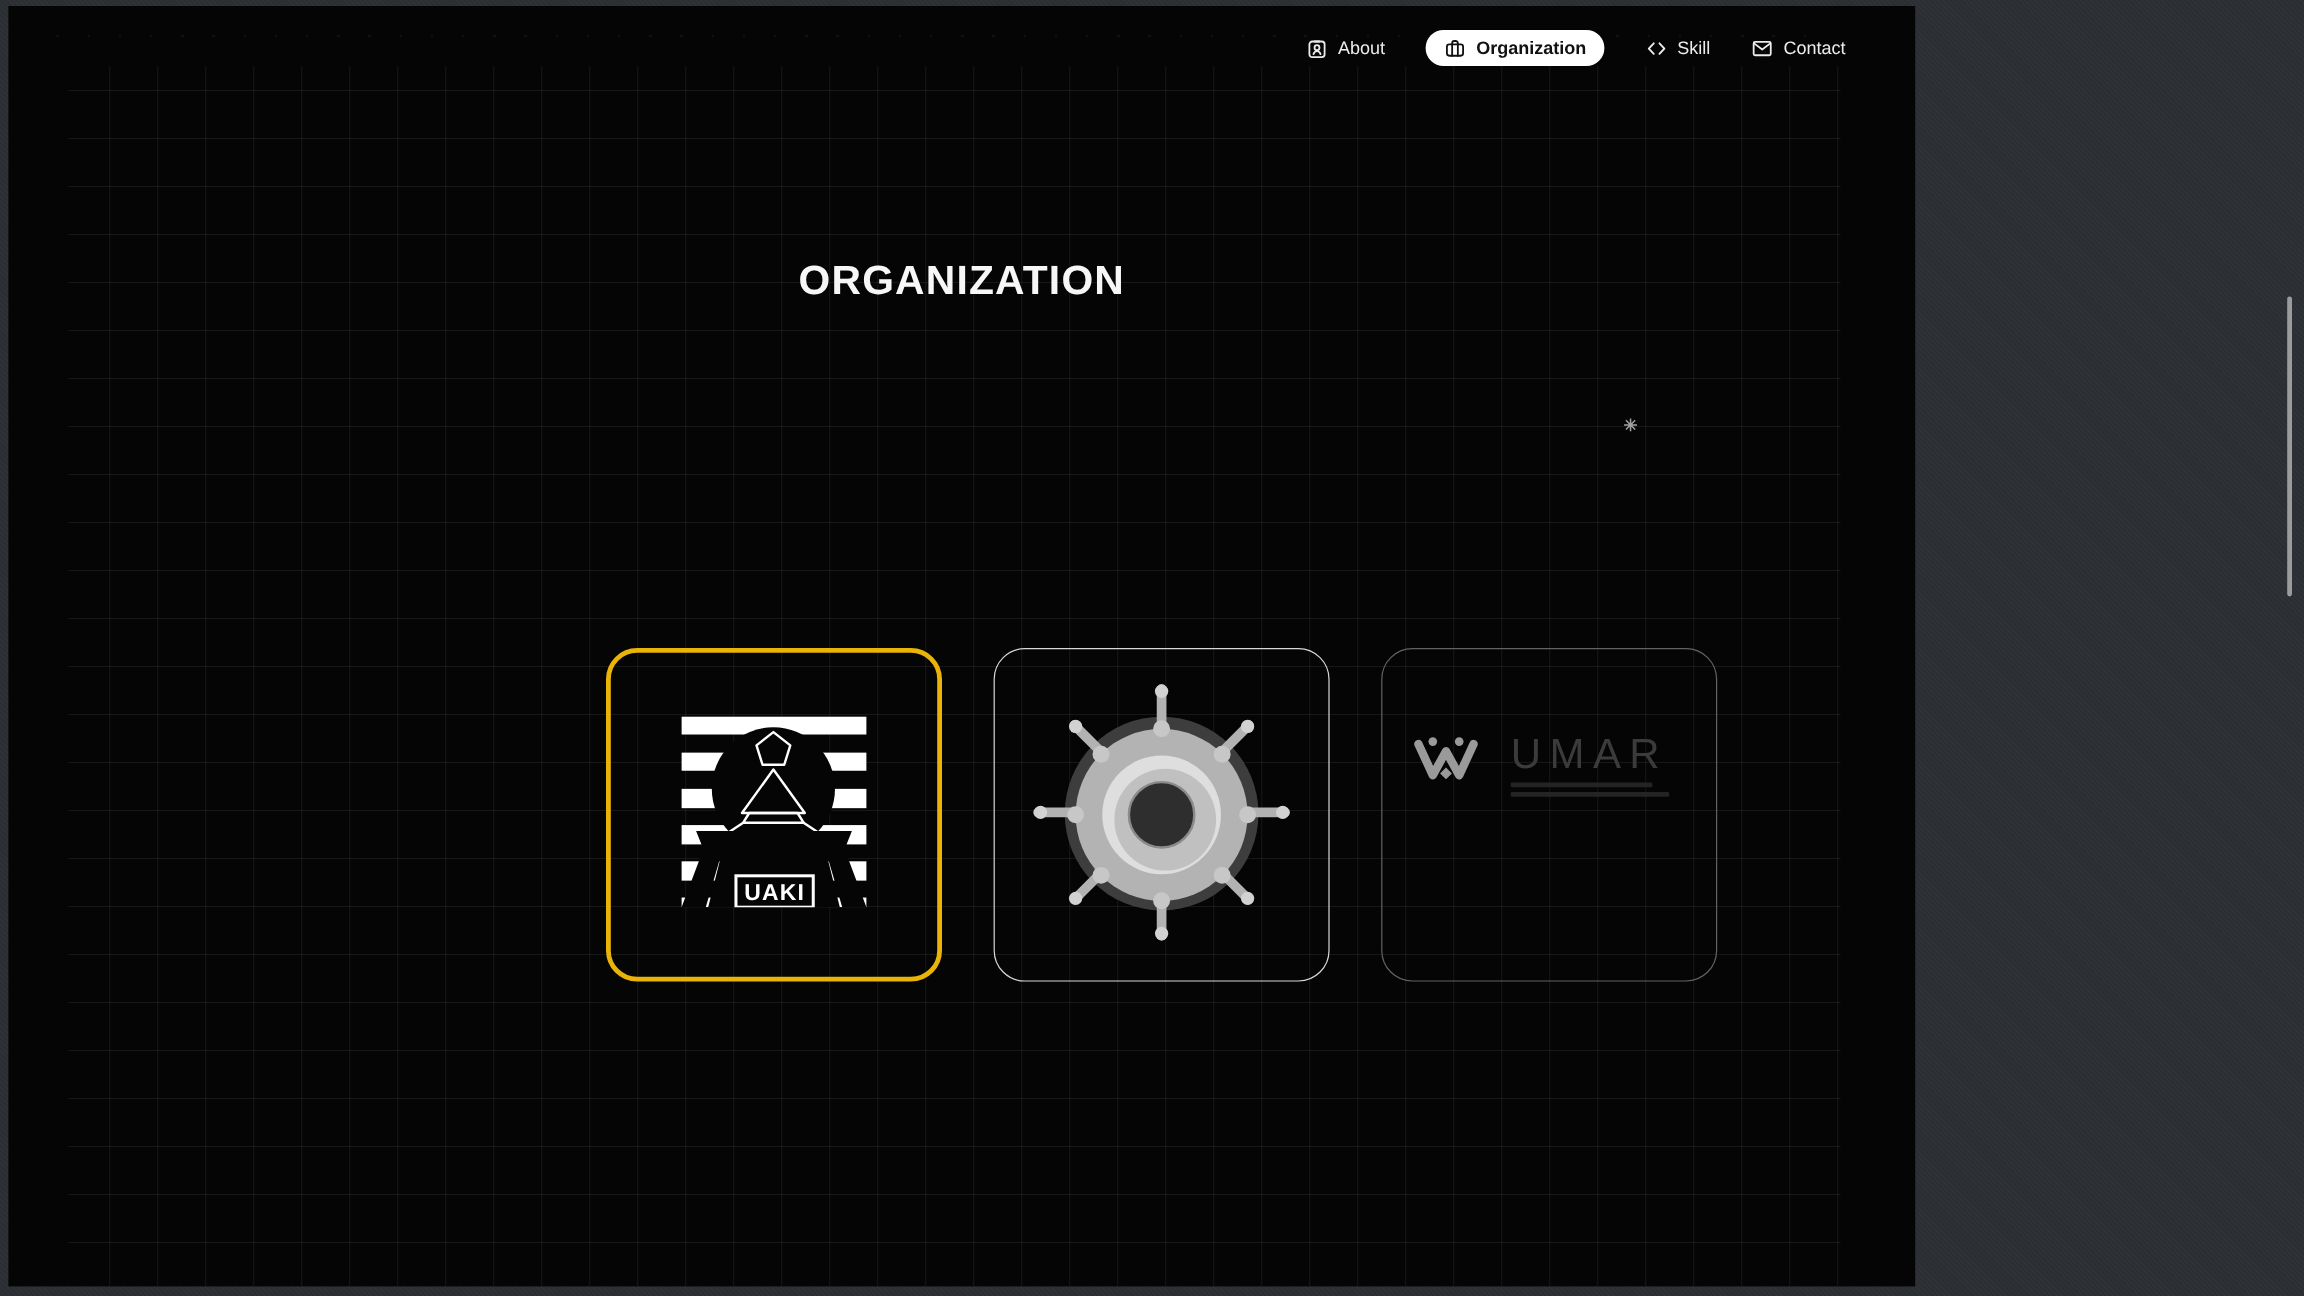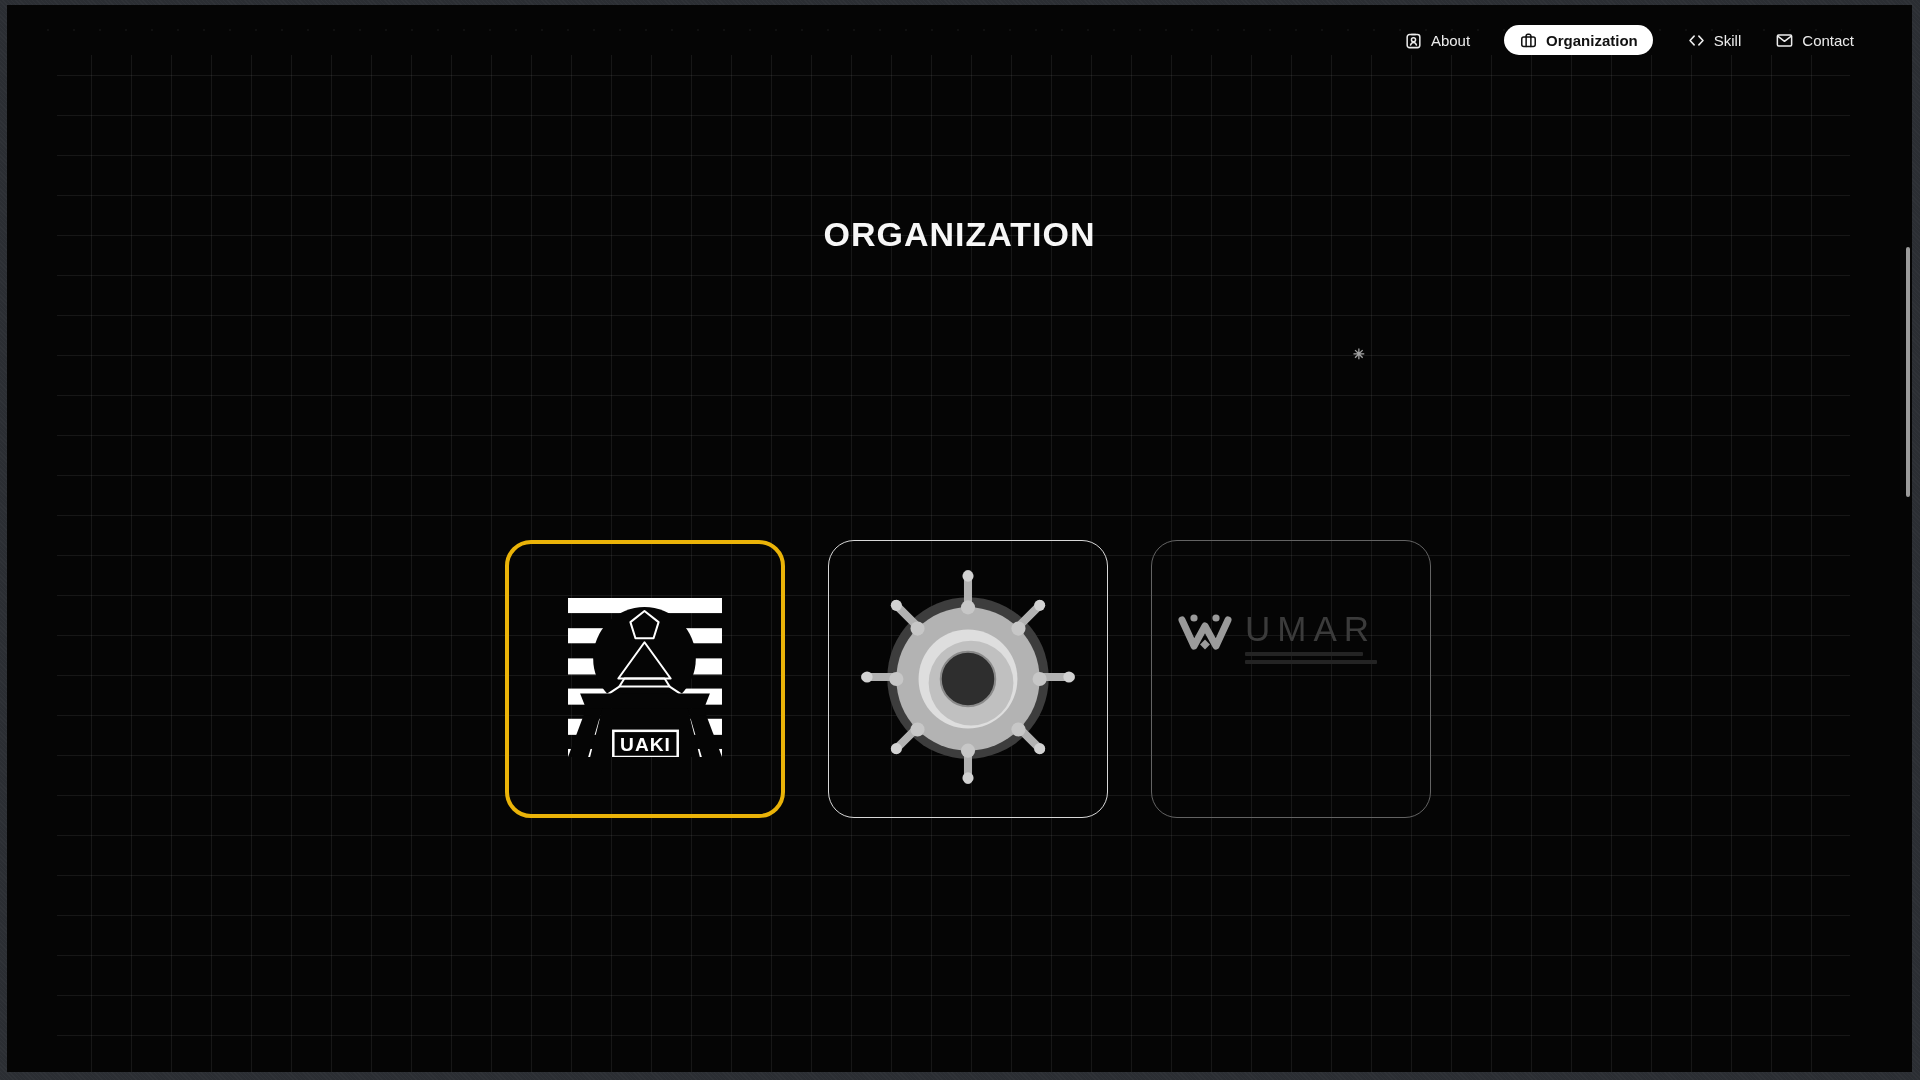--- a/index.html
+++ b/index.html
@@ -8,21 +8,21 @@
   
   .frame-noise {
     position:absolute; inset:0;
     background:
       repeating-linear-gradient(45deg, rgba(255,255,255,0.025) 0 1px, transparent 1px 3px),
       #2b2e33;
   }
 
   
   .page {
-    position:absolute; left:7px; top:5px; width:1905px; height:1067px;
+    position:absolute; left:7px; top:5px; width:1589px; height:1067px;
     background:#050505; overflow:hidden;
   }
 
   
   .grid-layer {
     position:absolute; left:50px; top:50px; right:62px; bottom:0;
     background-image:
       linear-gradient(to right, rgba(255,255,255,0.07) 1px, transparent 1px),
       linear-gradient(to bottom, rgba(255,255,255,0.07) 1px, transparent 1px);
     background-size:40px 40px;
@@ -74,21 +74,21 @@
     display:flex; align-items:center; justify-content:center;
     position:relative; cursor:pointer; background:transparent;
   }
   .card-uaki { border:4px solid #eab308; }
   .card-helm { border:1px solid #d8d8d8; }
   .card-umar { border:1px solid #636363; }
 
   
   .umar-logo {
     position:absolute; left:24px; top:70px;
-    display:flex; align-items:flex-start; gap:11px;
+    display:flex; align-items:flex-start; gap:25px;
   }
   .umar-text {
     color:#3b3b3b; font-size:35px; font-weight:400;
     letter-spacing:7px; line-height:36px;
   }
   .umar-taglines { margin-top:5px; }
   .umar-taglines .tg { height:4px; background:#242424; border-radius:1px; margin-bottom:4px; }
   .tg1 { width:118px; } .tg2 { width:132px; }
 
   

